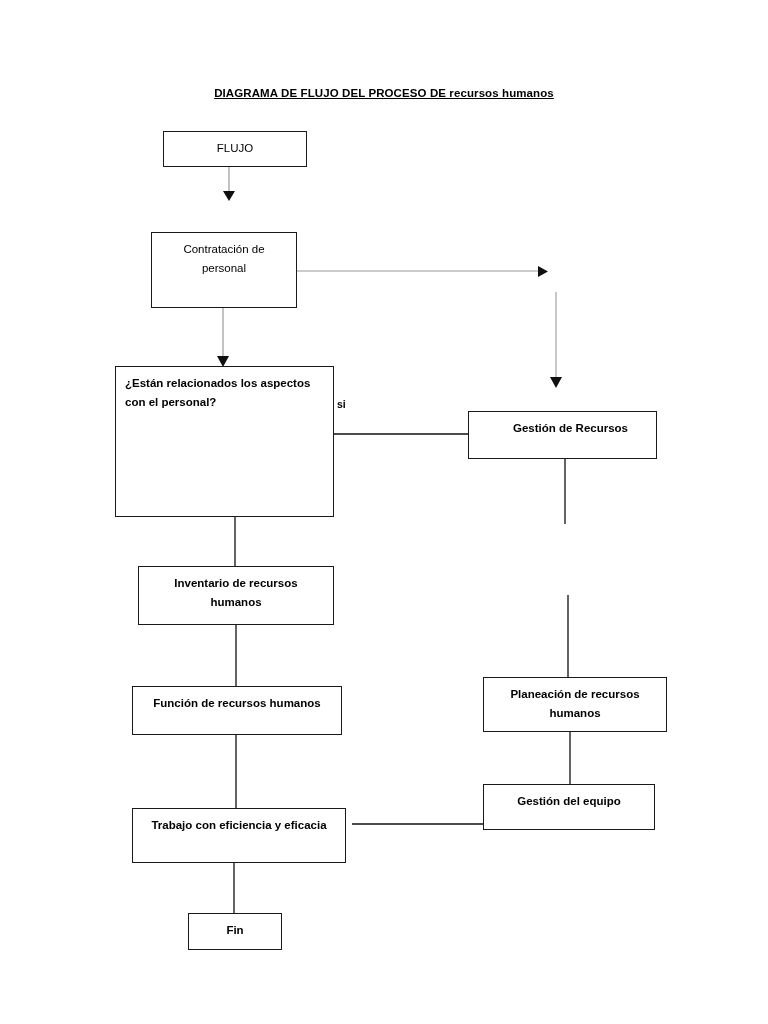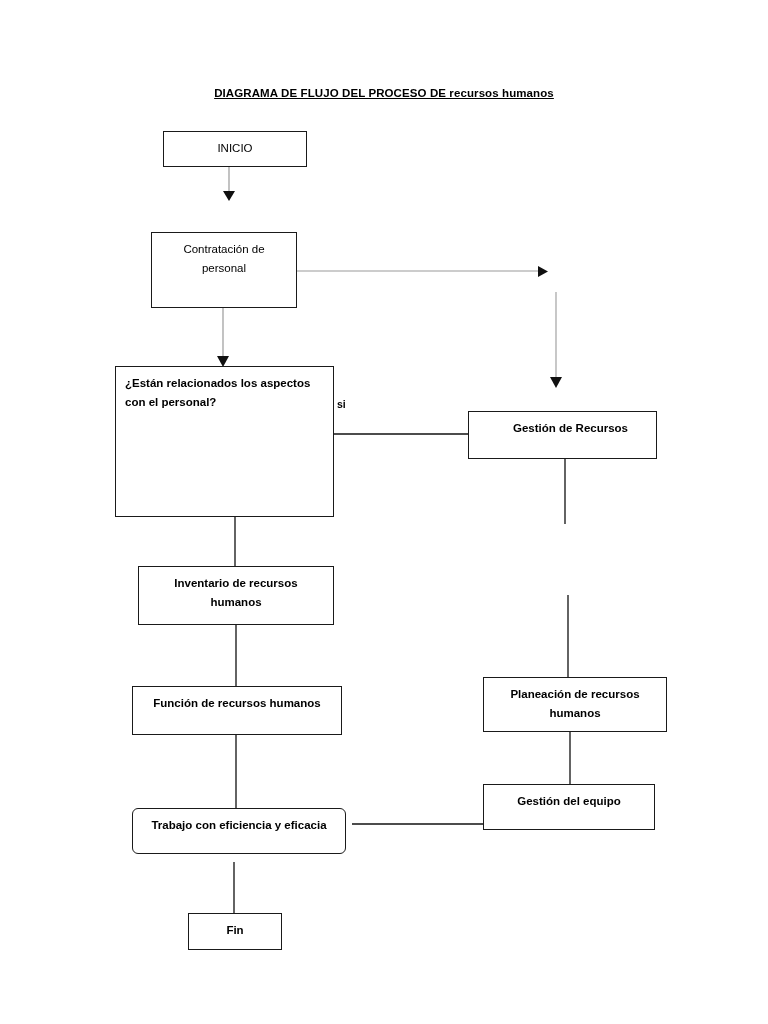--- a/index.html
+++ b/index.html
@@ -123,21 +123,21 @@
     <g>
       <line x1="352" y1="824" x2="483" y2="824" stroke="#101010" stroke-width="1.3"></line>
     </g>
 
     <g>
       <line x1="234" y1="862" x2="234" y2="913" stroke="#101010" stroke-width="1.3"></line>
     </g>
   </svg>
 
   <div class="node center" style="left: 163px; top: 131px; width: 144px; height: 36px;">
-    <span class="label">INICIO</span>
+    <span class="label">FLUJO</span>
   </div>
   <div class="node center" style="left: 151px; top: 232px; width: 146px; height: 76px;">
     <span class="label">Contratación de personal</span>
   </div>
   <div class="node left bold" style="left: 115px; top: 366px; width: 219px; height: 151px;">
     <span class="label">¿Están relacionados los aspectos con el personal?</span>
   </div>
   <div class="node center bold" style="left: 468px; top: 411px; width: 189px; height: 48px; padding-left: 16px;">
     <span class="label">Gestión de Recursos</span>
   </div>
@@ -146,21 +146,21 @@
   </div>
   <div class="node center bold" style="left: 483px; top: 677px; width: 184px; height: 55px;">
     <span class="label">Planeación de recursos humanos</span>
   </div>
   <div class="node center bold" style="left: 132px; top: 686px; width: 210px; height: 49px;">
     <span class="label">Función de recursos humanos</span>
   </div>
   <div class="node center bold" style="left: 483px; top: 784px; width: 172px; height: 46px;">
     <span class="label">Gestión del equipo</span>
   </div>
-  <div class="node center bold" style="left: 132px; top: 808px; width: 214px; height: 46px; border-radius: 6px;">
+  <div class="node center bold" style="left: 132px; top: 808px; width: 214px; height: 55px;">
     <span class="label">Trabajo con eficiencia y eficacia</span>
   </div>
   <div class="node center" style="left: 188px; top: 913px; width: 94px; height: 37px; font-weight: bold;">
     <span class="label">Fin</span>
   </div>
 
   <div class="edge-label" style="left: 337px; top: 398px;">si</div>
 
 </div>
 

